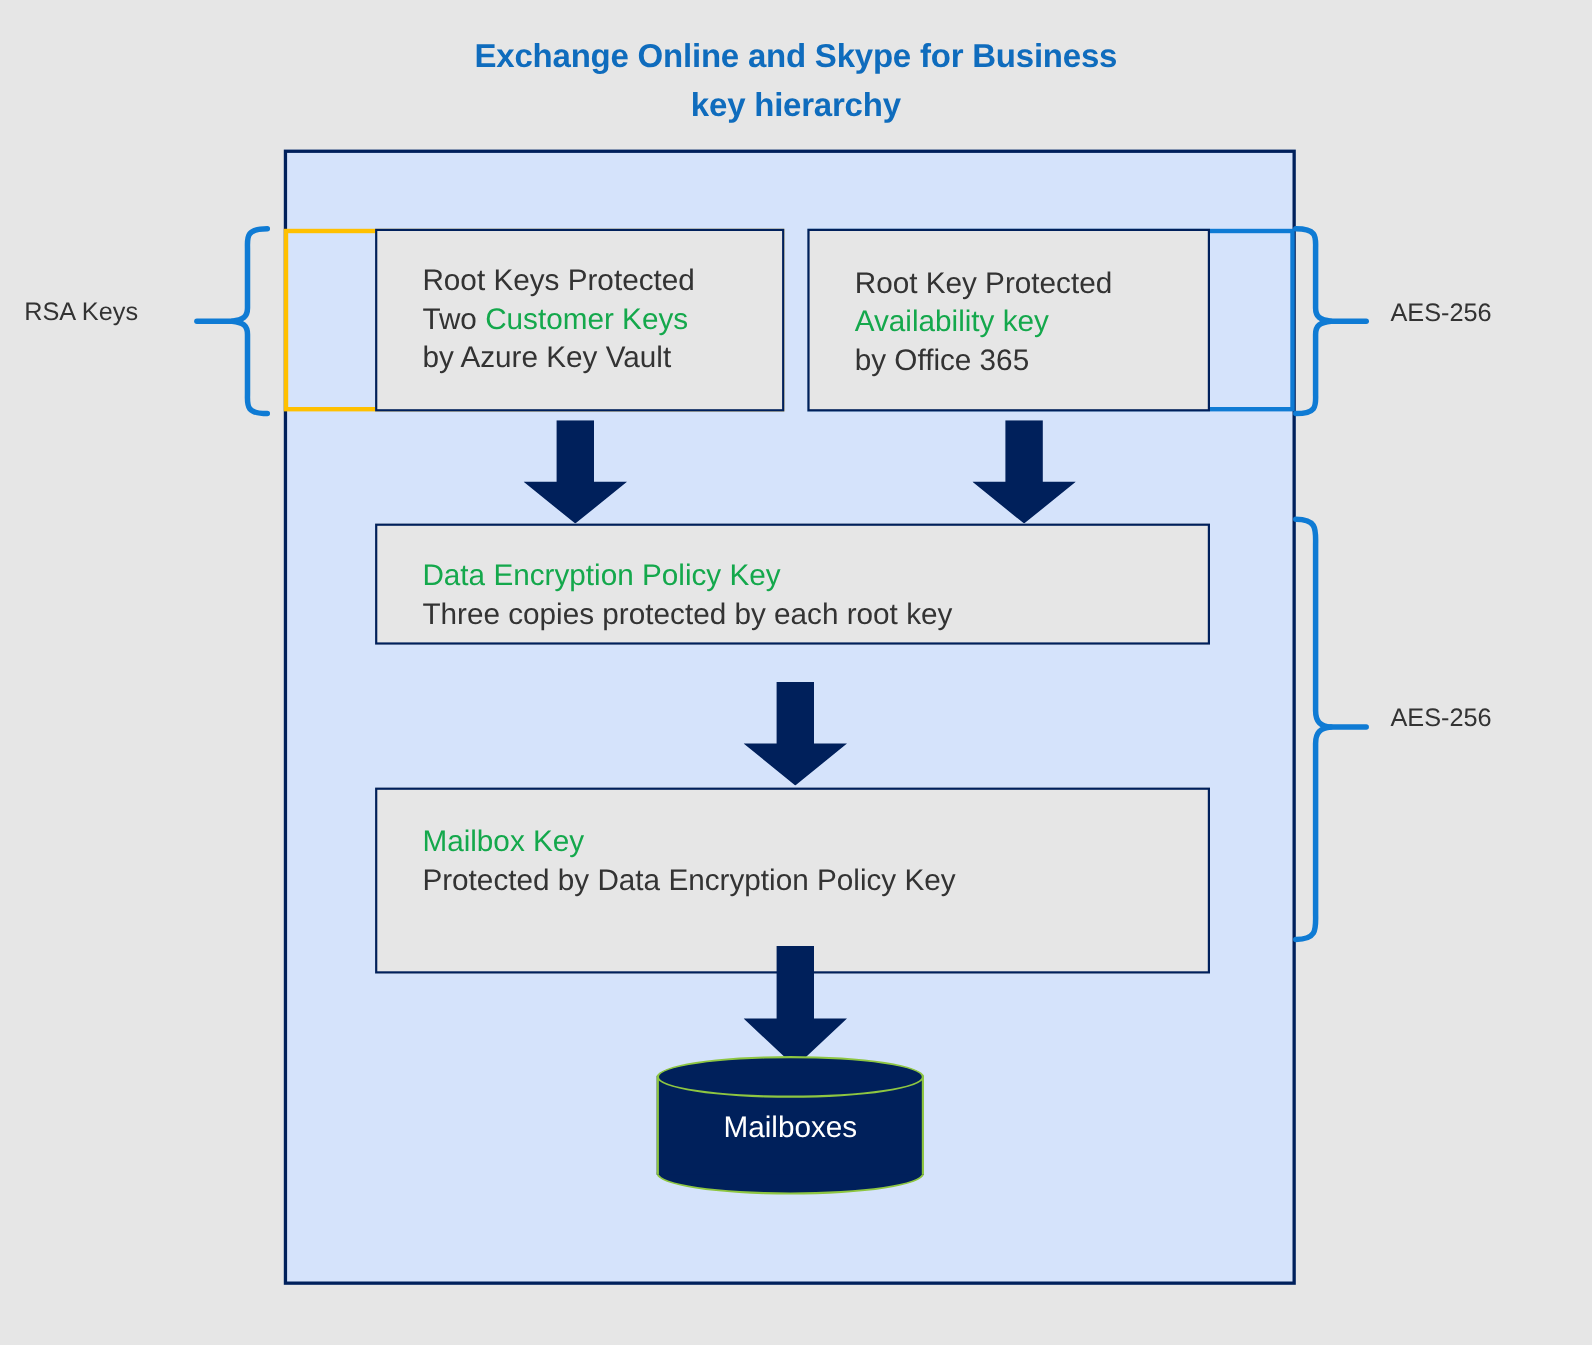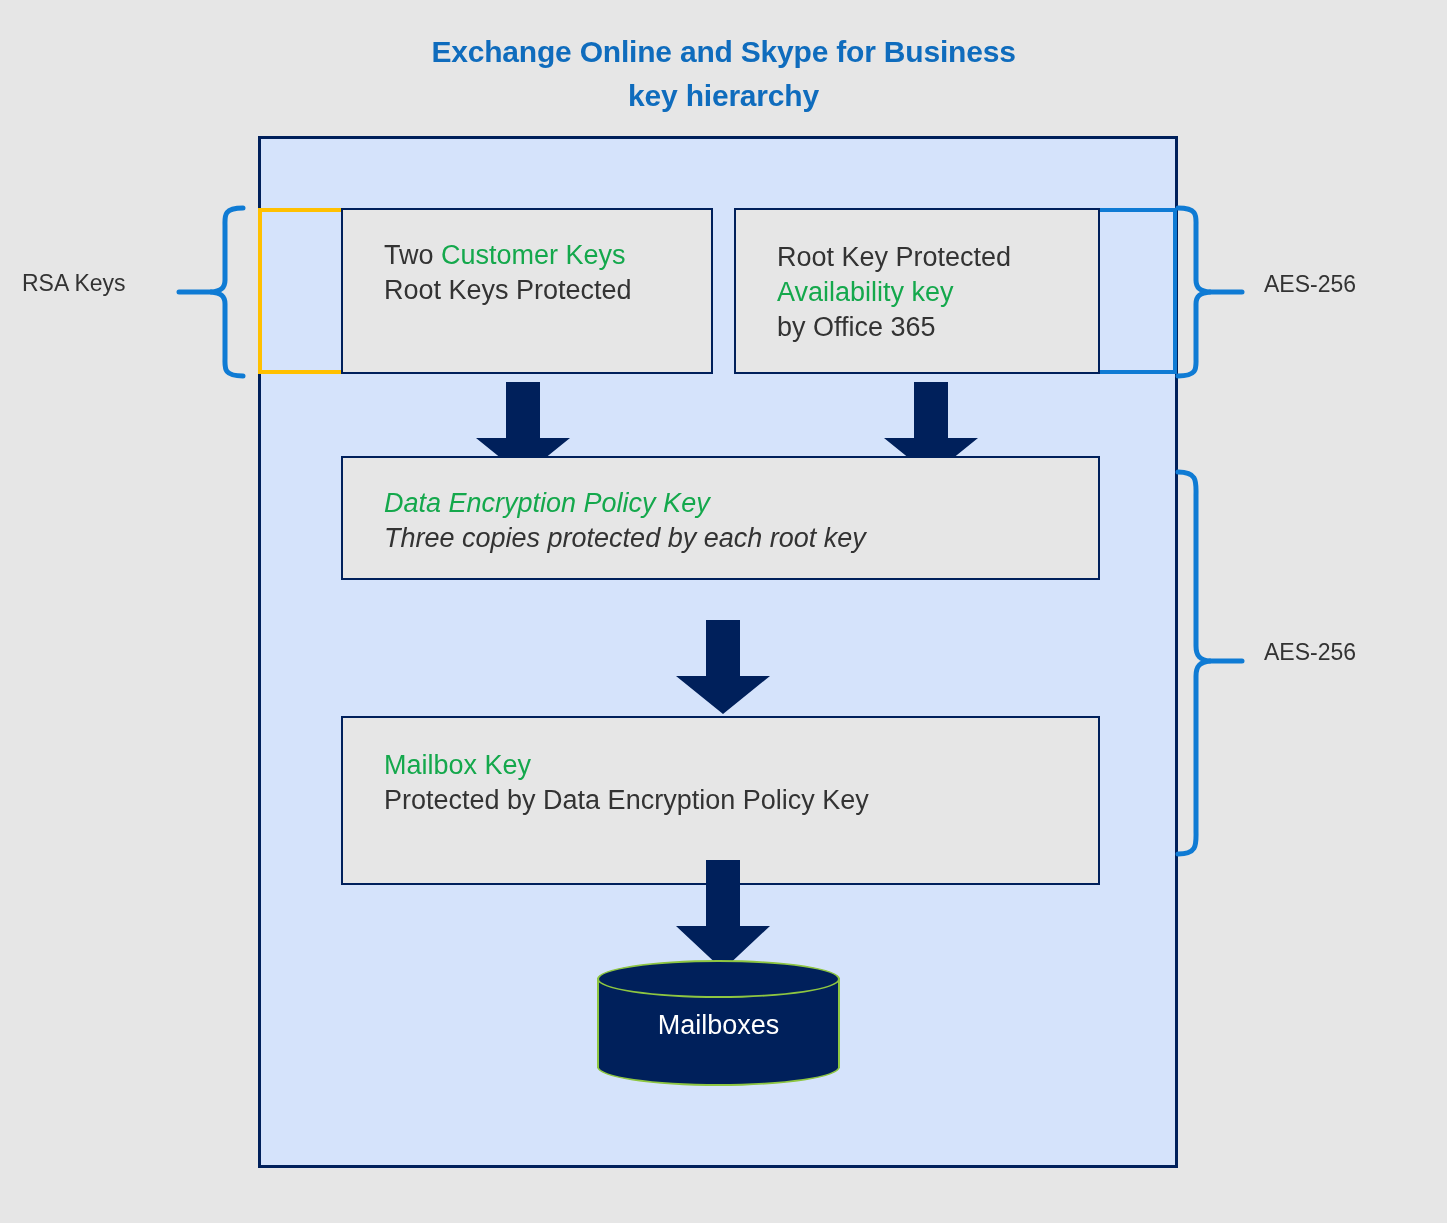--- a/index.html
+++ b/index.html
@@ -72,21 +72,21 @@
   }
 
   .gray-card {
     position: absolute;
     background: #e6e6e6;
     border: 2px solid #00205b;
     box-sizing: border-box;
   }
   .card-cust  { left: 341px; top: 208px; width: 372px; height: 166px; }
   .card-avail { left: 734px; top: 208px; width: 366px; height: 166px; }
-  .card-dep   { left: 341px; top: 456px; width: 759px; height: 124px; font-style: italic; }
+  .card-dep   { left: 341px; top: 476px; width: 759px; height: 110px; }
   .card-mbx   { left: 341px; top: 716px; width: 759px; height: 169px; }
 
   .card-text {
     position: absolute;
     left: 41px;
     right: 12px;
     font-size: 27px;
     line-height: 1.29;
     color: #333333;
   }
@@ -203,22 +203,23 @@
     <svg width="50" height="390" viewBox="0 0 50 390">
       <path d="M2 4 C 22 4, 20 14, 20 28 L20 178 C20 188, 24 192, 34 193 C24 194, 20 198, 20 208 L20 362 C20 376, 22 386, 2 386" fill="none" stroke="#0f7bd4" stroke-width="5" stroke-linecap="round" stroke-linejoin="round"></path>
       <line x1="34" y1="193" x2="66" y2="193" stroke="#0f7bd4" stroke-width="5" stroke-linecap="round"></line>
     </svg>
   </div>
   <div class="brace-label label-aes2">AES-256</div>
 
   <div class="rsa-outline"></div>
   <div class="gray-card card-cust">
     <div class="card-text">
+      <span class="tline">Root Keys Protected</span>
       <span class="tline"><span>Two </span><span class="hl">Customer Keys</span></span>
-      <span class="tline">Root Keys Protected</span>
+      <span class="tline">by Azure Key Vault</span>
     </div>
   </div>
 
   <div class="avail-outline"></div>
   <div class="gray-card card-avail">
     <div class="card-text">
       <span class="tline">Root Key Protected</span>
       <span class="tline hl">Availability key</span>
       <span class="tline">by Office 365</span>
     </div>

